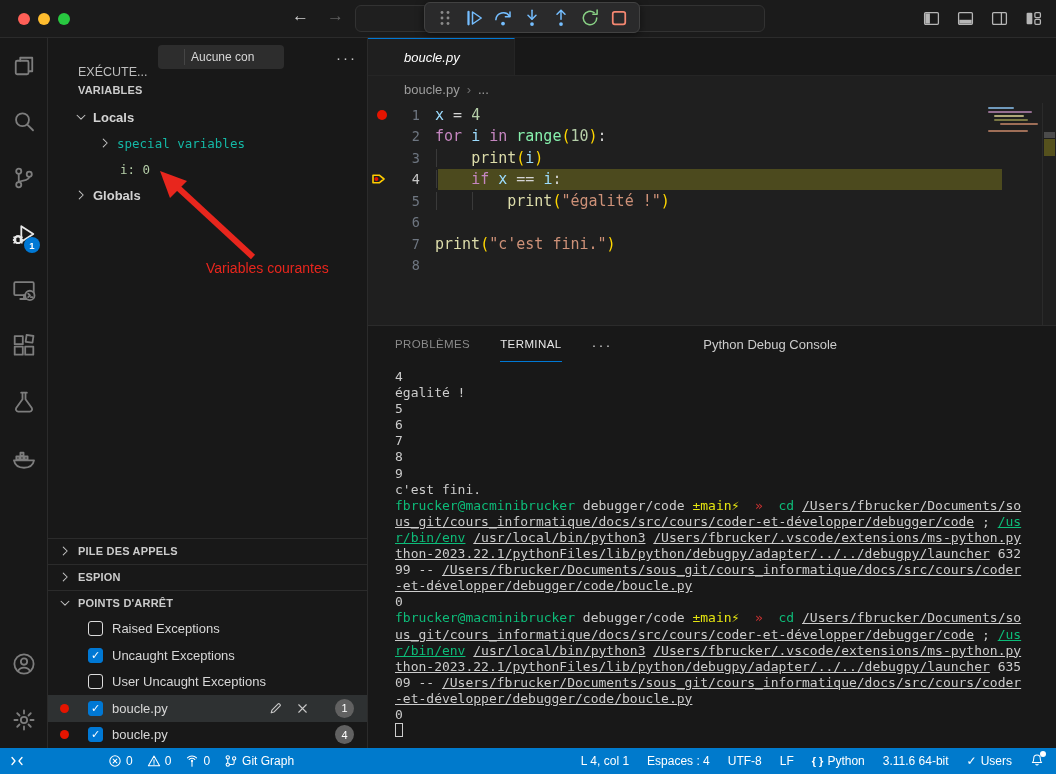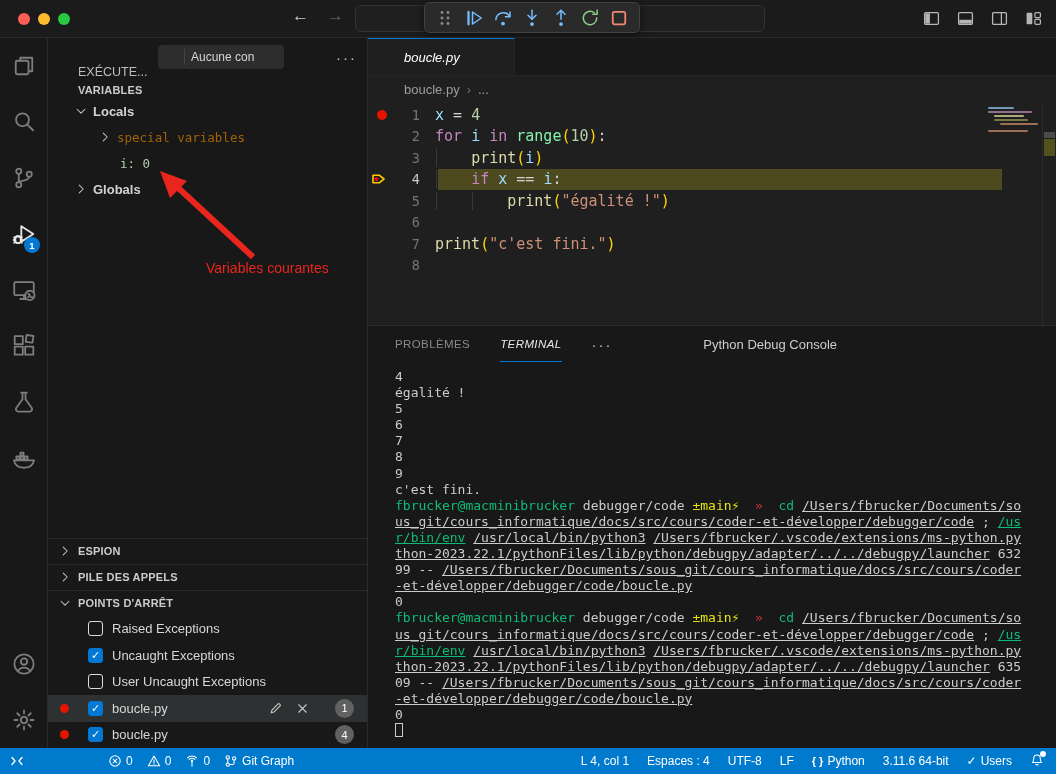--- a/index.html
+++ b/index.html
@@ -41,25 +41,25 @@
   .run-config .sep { width:1px; height:16px; background:#454545; margin-right:6px; }
   .run-config-label { font-size:12px; color:#d6d6d6; }
   .run-config .chev { width:14px; height:14px; margin-left:6px; color:#cccccc; }
   .run-gear { position:absolute; left:246px; width:18px; height:18px; color:#c5c5c5; cursor:pointer; }
   .run-more { position:absolute; left:288px; color:#c5c5c5; font-size:15px; letter-spacing:2px; cursor:pointer; }
 
   .sect-h { height:26px; display:flex; align-items:center; font-size:11px; font-weight:bold; color:#cccccc; letter-spacing:.2px; }
   .sect-h .chev { width:14px; height:14px; margin:0 6px 0 10px; color:#c2c2c2; }
   .vars-h { height:28px; }
 
-  .tree-row { height:26px; display:flex; font-size:13px; cursor:pointer; }
+  .tree-row { height:26px; display:flex; align-items:center; font-size:13px; cursor:pointer; }
   .tree-row .chev { width:14px; height:14px; margin-right:5px; color:#c2c2c2; flex:none; }
   .tree-mono { font-family:"DejaVu Sans Mono", monospace; font-size:12.5px; }
   .c-plain { color:#d3d3d3; font-weight:bold; }
-  .c-purple { color:#a16207; }
+  .c-purple { color:#14b8a6; }
   .c-green { color:#b5cea8; }
 
   .annotation-layer { position:absolute; left:0; top:0; width:320px; height:710px; pointer-events:none; z-index:6; }
   .annotation-text { position:absolute; left:158px; top:222px; color:#e8261d; font-size:14px; z-index:6; pointer-events:none; }
 
   .side-bottom { position:absolute; left:0; bottom:0; width:320px; }
   .side-sect { border-top:1px solid #2b2b2b; }
   .bp-row { height:26.5px; display:flex; align-items:center; position:relative; font-size:13px; color:#d7d7d7; cursor:pointer; }
   .bp-row.hovered { background:#2e3132; }
   .bp-dot { position:absolute; left:12px; width:9px; height:9px; border-radius:50%; background:#e51400; }
@@ -102,21 +102,21 @@
   .mm-row { position:absolute; height:2.4px; border-radius:1px; opacity:.85; }
   .ruler { position:absolute; right:0; top:0; width:14px; height:100%; border-left:1px solid #2b2b2b; }
   .ruler-slider { position:absolute; left:1px; right:1px; top:29px; height:6px; background:#4b4b4b; }
   .ruler-mark { position:absolute; left:1px; right:1px; top:36px; height:17px; background:#55511d; }
 
   
   .panel { flex:1; background:#181818; border-top:1px solid #2b2b2b; display:flex; flex-direction:column; overflow:hidden; }
   .panel-header { height:36px; flex:none; display:flex; align-items:center; position:relative; }
   .panel-tabs { display:flex; align-items:stretch; height:100%; margin-left:27px; gap:30px; }
   .ptab { display:flex; align-items:center; font-size:11.5px; letter-spacing:.4px; color:#8a8a8a; border-bottom:1px solid transparent; cursor:pointer; }
-  .ptab.active { color:#e7e7e7; border-bottom-color:#0078d4;font-style:italic; }
+  .ptab.active { color:#e7e7e7; border-bottom-color:#0078d4; }
   .ptab-more { display:flex; align-items:center; color:#c5c5c5; font-size:15px; letter-spacing:2px; margin-left:30px; cursor:pointer; }
   .panel-right { position:absolute; right:16px; top:0; height:100%; display:flex; align-items:center; gap:13px; color:#c5c5c5; }
   .panel-right .ic { width:16px; height:16px; }
   .pdc { display:flex; align-items:center; gap:6px; font-size:13px; color:#cccccc; cursor:pointer; }
   .pdc .ic { width:17px; height:17px; }
 
   .terminal { flex:1; padding:7px 0 0 27px; font-family:"DejaVu Sans Mono", monospace; font-size:13px; line-height:16.1px; white-space:pre; overflow:hidden; }
   .t-w { color:#cccccc; } .t-g { color:#0dbc79; } .t-y { color:#e5e510; } .t-r { color:#cd3131; }
   .t-u { color:#cccccc; text-decoration:underline; } .t-gu { color:#0dbc79; text-decoration:underline; }
   .t-cursor { display:inline-block; width:8px; height:14px; border:1px solid #cccccc; vertical-align:-2px; }
@@ -387,29 +387,29 @@
       </svg>
       <div class="annotation-text">Variables courantes</div>
 
       <div class="side-bottom" id="side-bottom">
           <div class="sect-h side-sect">
             <span class="ic chev">
               <svg viewBox="0 0 16 16" fill="none" stroke="currentColor" stroke-width="1.2" stroke-linecap="round" stroke-linejoin="round">
                 <path d="M6 3.5L10.5 8 6 12.5"></path>
               </svg>
             </span>
-            <span>ESPION</span>
+            <span>PILE DES APPELS</span>
           </div>
           <div class="sect-h side-sect">
             <span class="ic chev">
               <svg viewBox="0 0 16 16" fill="none" stroke="currentColor" stroke-width="1.2" stroke-linecap="round" stroke-linejoin="round">
                 <path d="M6 3.5L10.5 8 6 12.5"></path>
               </svg>
             </span>
-            <span>PILE DES APPELS</span>
+            <span>ESPION</span>
           </div>
           <div class="sect-h side-sect">
             <span class="ic chev">
               <svg viewBox="0 0 16 16" fill="none" stroke="currentColor" stroke-width="1.2" stroke-linecap="round" stroke-linejoin="round">
                 <path d="M3.5 6L8 10.5 12.5 6"></path>
               </svg>
             </span>
             <span>POINTS D'ARRÊT</span>
           </div>
           <div class="bp-row">

